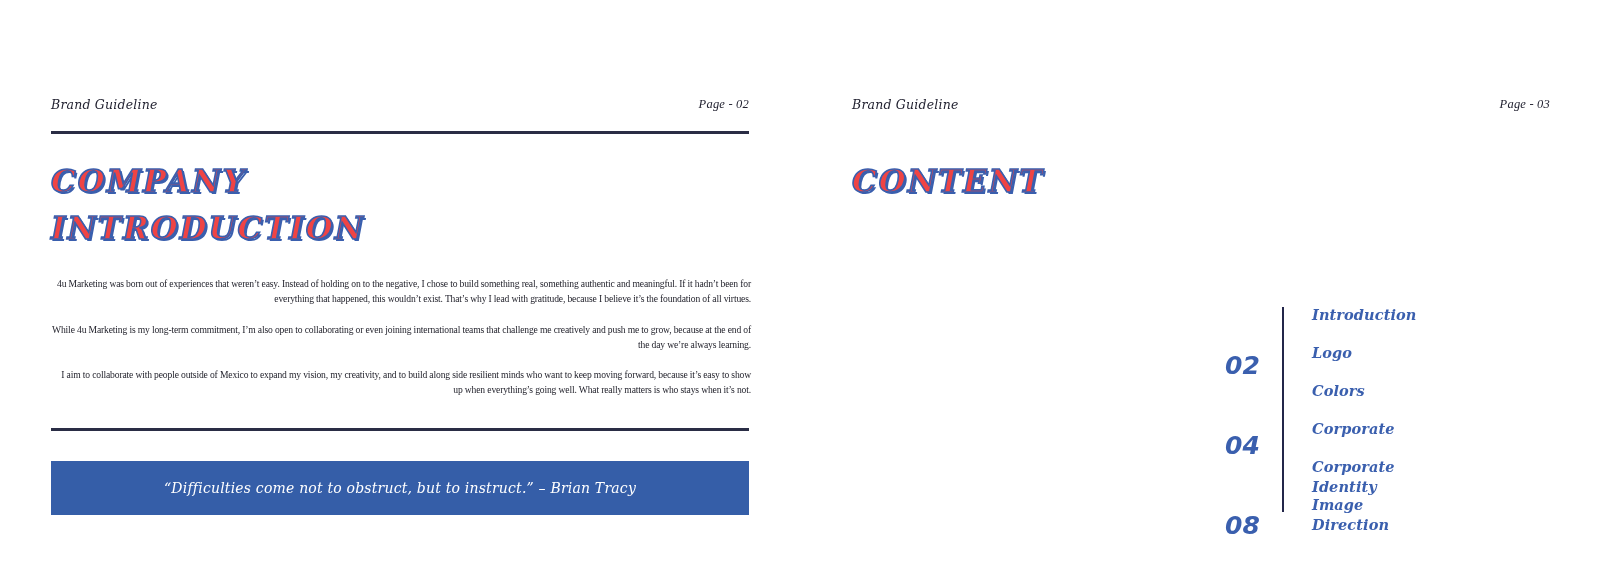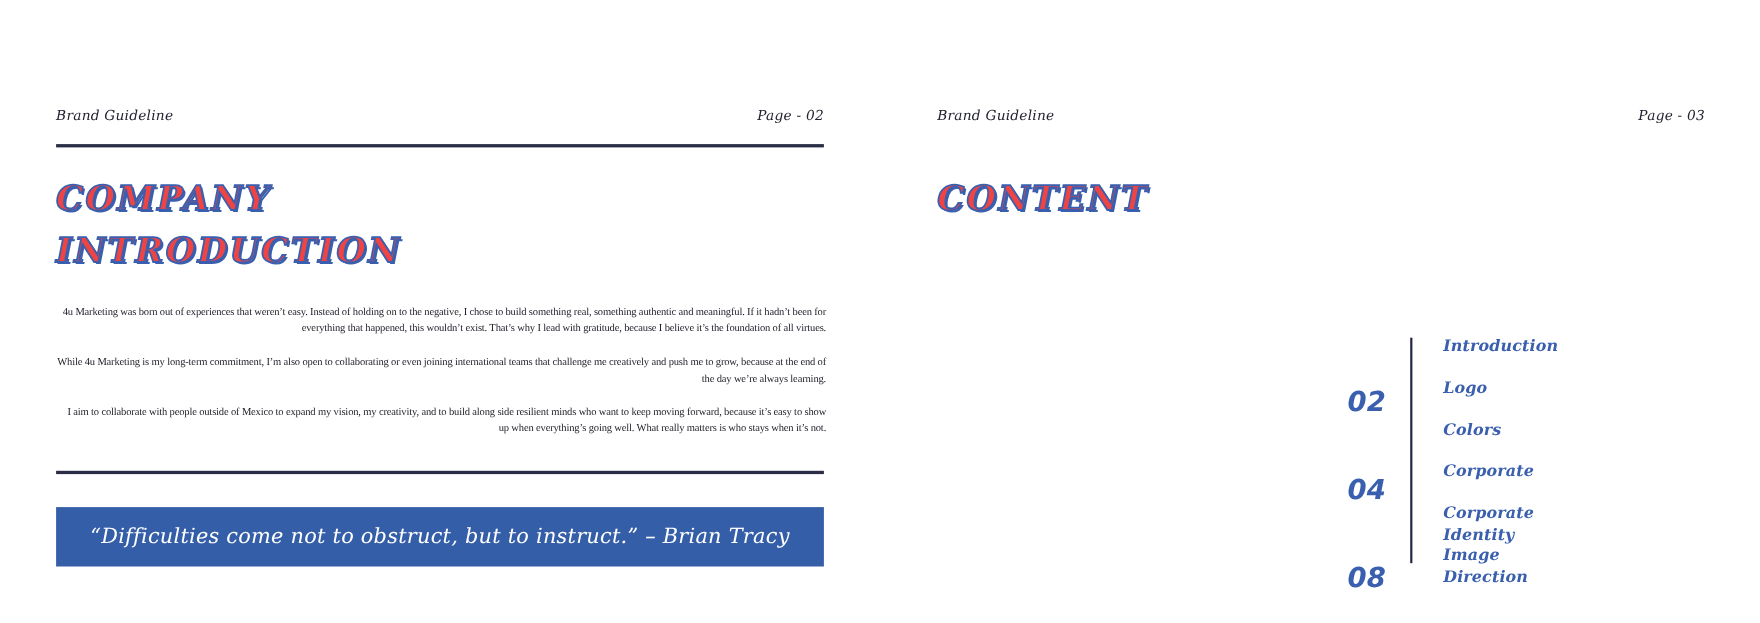--- a/index.html
+++ b/index.html
@@ -2,35 +2,35 @@
 <html><head>
 <meta charset="utf-8">
 <style>
   html, body { margin: 0; padding: 0; background: #ffffff; }
   body { width: 1600px; height: 566px; position: relative; overflow: hidden; font-family: "Liberation Sans", sans-serif; color: #1f1f2b; }
   .page { position: absolute; top: 0; height: 566px; }
   .page-left { left: 0; width: 800px; }
   .page-right { left: 800px; width: 800px; }
   .hdr { position: absolute; top: 49px; font-family: "DejaVu Serif", serif; font-style: italic; font-size: 12.5px; color: #222231; letter-spacing: 0.2px; margin-top: 48px; }
   .hdr-brand { left: 51px; }
-  .hdr-page { right: 51px; text-align: right; }
+  .hdr-page { right: 51px; text-align: right; font-family: Liberation Serif, serif; }
   .page-right .hdr-brand { left: 52px; }
   .page-right .hdr-page { right: 50px; }
   .rule { position: absolute; left: 51px; width: 698px; height: 3px; background: #2a2d45; }
   .rule-top { top: 131px; }
   .rule-bottom { top: 428px; }
   .title { position: absolute; font-family: "DejaVu Serif", serif; font-style: italic; font-weight: bold; font-size: 31px; color: #ef4444; letter-spacing: 2px; line-height: 47px; -webkit-text-stroke: 1.6px #3a5fae; text-shadow: 2px 2px 0 #3a5fae; }
   .title-company { left: 51px; top: 158px; }
   .title-content { left: 52px; top: 158px; }
   .body-text { position: absolute; left: 51px; width: 700px; font-family: Liberation Serif, serif; font-size: 9.6px; line-height: 15px; color: #1d1d27; letter-spacing: -0.15px; text-align: right; }
   .p1 { top: 276px; }
   .p2 { top: 322px; }
   .p3 { top: 367px; }
   .quote-box { position: absolute; left: 51px; top: 461px; width: 698px; height: 54px; background: #355ea8; display: flex; align-items: center; justify-content: center; }
-  .quote-text { font-family: "DejaVu Serif", serif; font-style: italic; font-size: 19px; color: #ffffff; letter-spacing: 0.2px; }
+  .quote-text { font-family: "DejaVu Serif", serif; font-style: italic; font-size: 14px; color: #ffffff; letter-spacing: 0.2px; }
   .toc { position: absolute; left: 0; top: 0; }
   .toc-nums { position: absolute; left: 425px; top: 304px; width: 44px; }
   .toc-num { font-family: "DejaVu Sans", sans-serif; font-style: italic; font-weight: bold; font-size: 25px; color: #3a5fae; height: 36.2px; line-height: 36.2px; text-align: left; margin-top: 44px; }
   .toc-divider { position: absolute; left: 482px; top: 307px; width: 2px; height: 205px; background: #23264a; }
   .toc-labels { position: absolute; left: 512px; top: 305px; }
   .toc-label { font-family: "DejaVu Serif", serif; font-style: italic; font-weight: bold; font-size: 14.5px; color: #3a5fae; height: 38px; line-height: 20px; letter-spacing: 0.1px; }
 </style>
 </head>
 <body>
 

